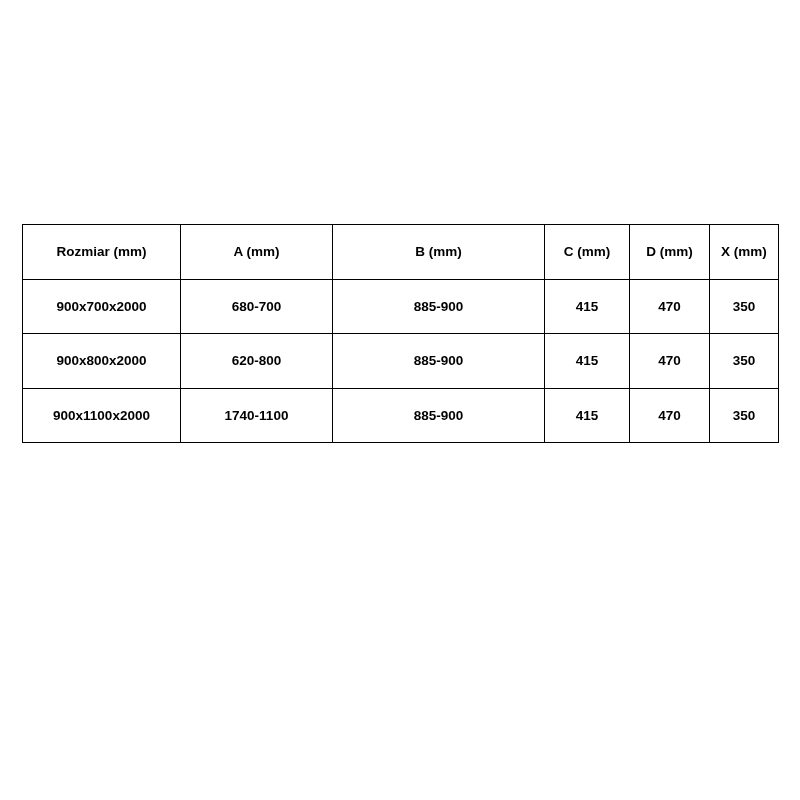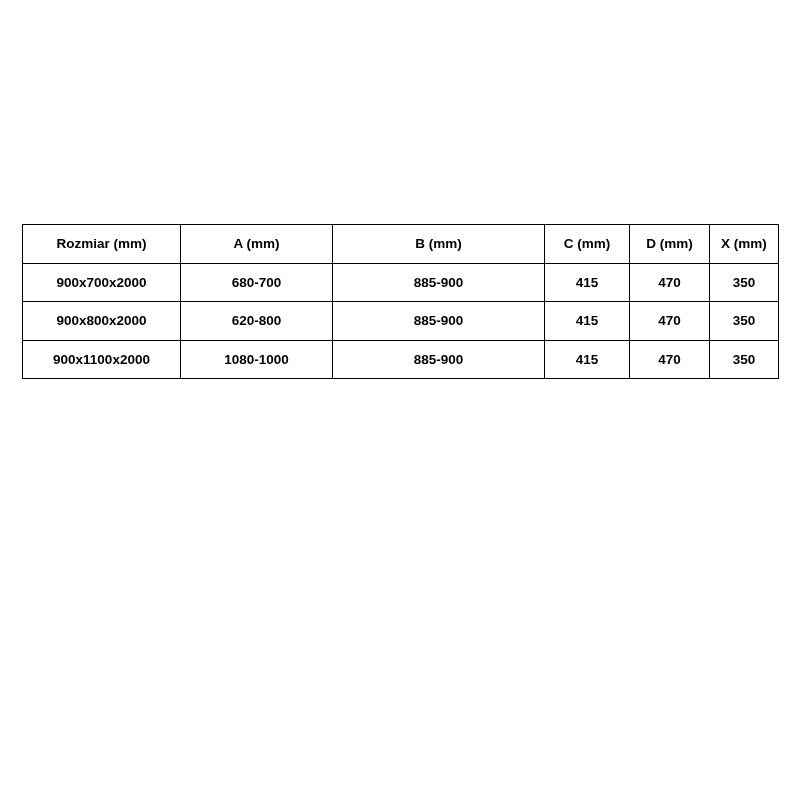--- a/index.html
+++ b/index.html
@@ -31,21 +31,21 @@
     table-layout: fixed;
   }
   table.size-table th,
   table.size-table td {
     border: 1px solid #000000;
     text-align: center;
     vertical-align: middle;
     height: 37.5px;
     font-size: 13.5px;
     font-weight: bold;
-    padding: 0 2px;
+    padding: 8px 2px;
     white-space: nowrap;
   }
   table.size-table th {
     font-size: 13.5px;
   }
   
   col.c0 { width: 158px; }
   col.c1 { width: 152px; }
   col.c2 { width: 212px; }
   col.c3 { width: 85px; }
@@ -88,21 +88,21 @@
         <tr>
           <td>900x800x2000</td>
           <td>620-800</td>
           <td>885-900</td>
           <td>415</td>
           <td>470</td>
           <td>350</td>
         </tr>
         <tr>
           <td>900x1100x2000</td>
-          <td>1080-1000</td>
+          <td>1740-1100</td>
           <td>885-900</td>
           <td>415</td>
           <td>470</td>
           <td>350</td>
         </tr>
       </tbody>
     </table>
   </div>
 </div>
 

